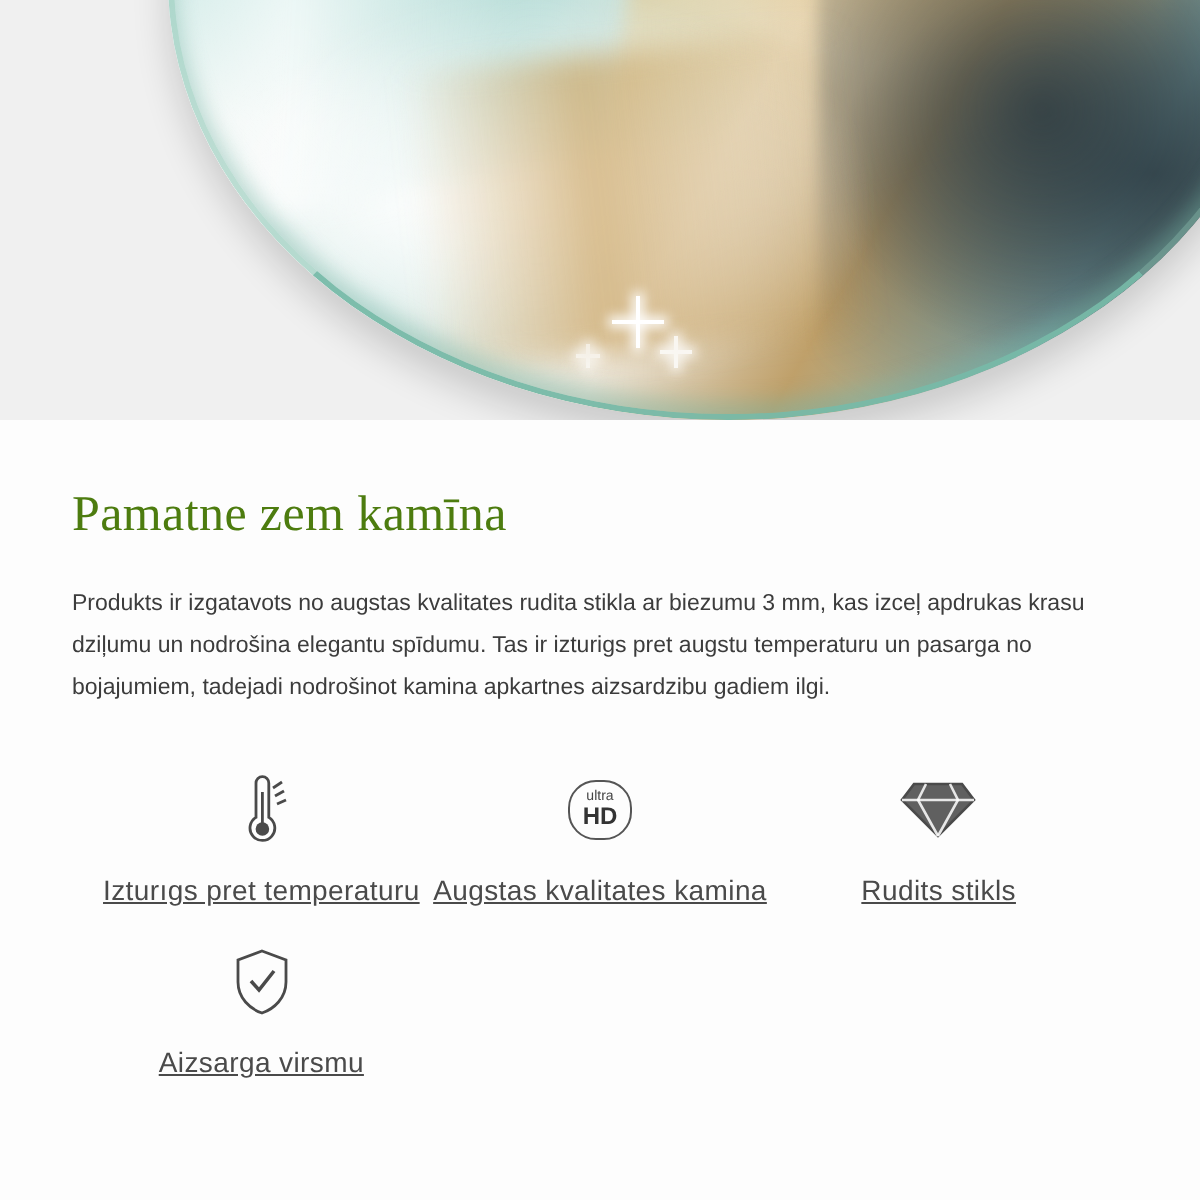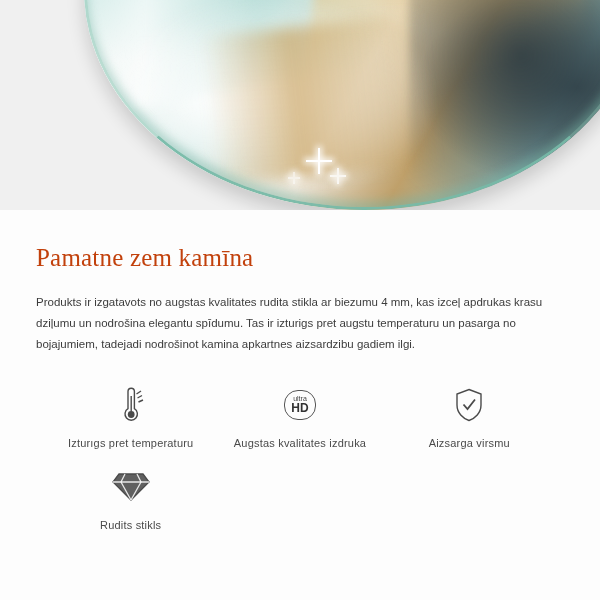--- a/index.html
+++ b/index.html
@@ -139,21 +139,21 @@
 
   
   .content {
     padding: 32px 36px 0 36px;
   }
 
   .headline {
     font-family: "Liberation Serif", serif;
     font-size: 25px;
     line-height: 32px;
-    color: #c2410c;
+    color: #4d7c0f;
     font-weight: normal;
     margin: 0 0 18px 0;
     letter-spacing: 0.2px;
   }
   .headline .line2 { display: block; }
 
   .body-copy {
     font-size: 11.5px;
     line-height: 21px;
     color: #3c3c3c;
@@ -176,23 +176,24 @@
     text-align: center;
   }
   .feature .ficon {
     height: 40px;
     display: flex;
     align-items: center;
     justify-content: center;
     margin-bottom: 12px;
   }
   .feature .flabel {
-    font-size: 11px;
+    font-size: 14px;
     color: #4a4a4a;
     letter-spacing: .2px;
+    text-decoration: underline;
   }
   .ultrahd-box {
     border: 1.4px solid #555;
     border-radius: 14px;
     width: 30px;
     height: 28px;
     display: flex;
     flex-direction: column;
     align-items: center;
     justify-content: center;
@@ -219,21 +220,21 @@
     <div class="sparkle s1"></div>
     <div class="sparkle s2"></div>
     <div class="sparkle s3"></div>
   </div>
 
   <div class="content">
     <h1 class="headline">
       <span>Pamatne zem kamīna</span>
     </h1>
 
-    <p class="body-copy">Produkts ir izgatavots no augstas kvalitates rudita stikla ar biezumu 4 mm, kas izceļ apdrukas krasu dziļumu un nodrošina elegantu spīdumu. Tas ir izturigs pret augstu temperaturu un pasarga no bojajumiem, tadejadi nodrošinot kamina apkartnes aizsardzibu gadiem ilgi.</p>
+    <p class="body-copy">Produkts ir izgatavots no augstas kvalitates rudita stikla ar biezumu 3 mm, kas izceļ apdrukas krasu dziļumu un nodrošina elegantu spīdumu. Tas ir izturigs pret augstu temperaturu un pasarga no bojajumiem, tadejadi nodrošinot kamina apkartnes aizsardzibu gadiem ilgi.</p>
 
     <div class="features">
 
       <div class="feature">
         <div class="ficon">
           <svg width="34" height="38" viewBox="0 0 34 38" fill="none" stroke="#4a4a4a" stroke-width="1.4">
             <path d="M14 5.5a3.2 3.2 0 0 1 6.4 0v17.2a6.2 6.2 0 1 1-6.4 0z"></path>
             <line x1="17.2" y1="10" x2="17.2" y2="25.5"></line>
             <circle cx="17.2" cy="28.5" r="3.4" fill="#4a4a4a" stroke="none"></circle>
             <line x1="22.5" y1="8" x2="27" y2="5"></line>
@@ -244,42 +245,42 @@
         <div class="flabel">Izturıgs pret temperaturu</div>
       </div>
 
       <div class="feature">
         <div class="ficon">
           <div class="ultrahd-box">
             <span class="u1">ultra</span>
             <span class="u2">HD</span>
           </div>
         </div>
-        <div class="flabel">Augstas kvalitates izdruka</div>
-      </div>
-
-      <div class="feature">
-        <div class="ficon">
-          <svg width="34" height="38" viewBox="0 0 34 38" fill="none" stroke="#4a4a4a" stroke-width="1.4">
-            <path d="M17 3.5 L29 8 v11c0 8-6 13.5-12 15.5C11 32.5 5 27 5 19V8z"></path>
-            <polyline points="11.5,18.5 15.5,23 23,13.5" stroke-width="1.8"></polyline>
-          </svg>
-        </div>
-        <div class="flabel">Aizsarga virsmu</div>
+        <div class="flabel">Augstas kvalitates kamina</div>
       </div>
 
       <div class="feature">
         <div class="ficon">
           <svg width="40" height="34" viewBox="0 0 40 34" fill="none" stroke="#4a4a4a" stroke-width="1.3">
             <path d="M8 4 h24 l6 8 -18 18 -18 -18z" fill="#4a4a4a" fill-opacity="0.88" stroke="#4a4a4a"></path>
             <path d="M2 12 h36" stroke="#ffffff" stroke-opacity="0.85"></path>
             <path d="M14 4 l-4 8 10 18" stroke="#ffffff" stroke-opacity="0.85"></path>
             <path d="M26 4 l4 8 -10 18" stroke="#ffffff" stroke-opacity="0.85"></path>
           </svg>
         </div>
         <div class="flabel">Rudits stikls</div>
       </div>
 
+      <div class="feature">
+        <div class="ficon">
+          <svg width="34" height="38" viewBox="0 0 34 38" fill="none" stroke="#4a4a4a" stroke-width="1.4">
+            <path d="M17 3.5 L29 8 v11c0 8-6 13.5-12 15.5C11 32.5 5 27 5 19V8z"></path>
+            <polyline points="11.5,18.5 15.5,23 23,13.5" stroke-width="1.8"></polyline>
+          </svg>
+        </div>
+        <div class="flabel">Aizsarga virsmu</div>
+      </div>
+
 
 
     </div>
   </div>
 </div>
 
 </body></html>

